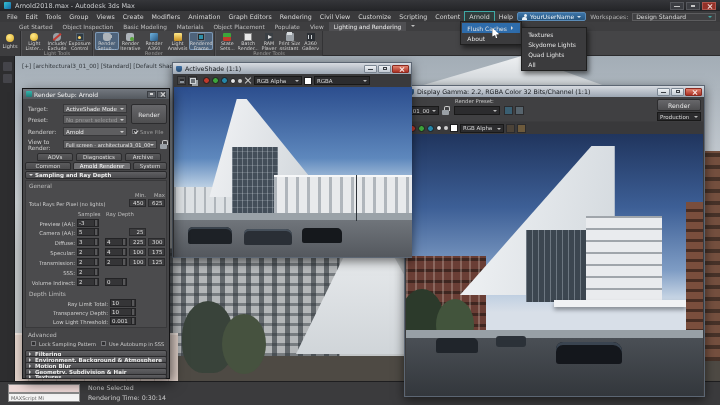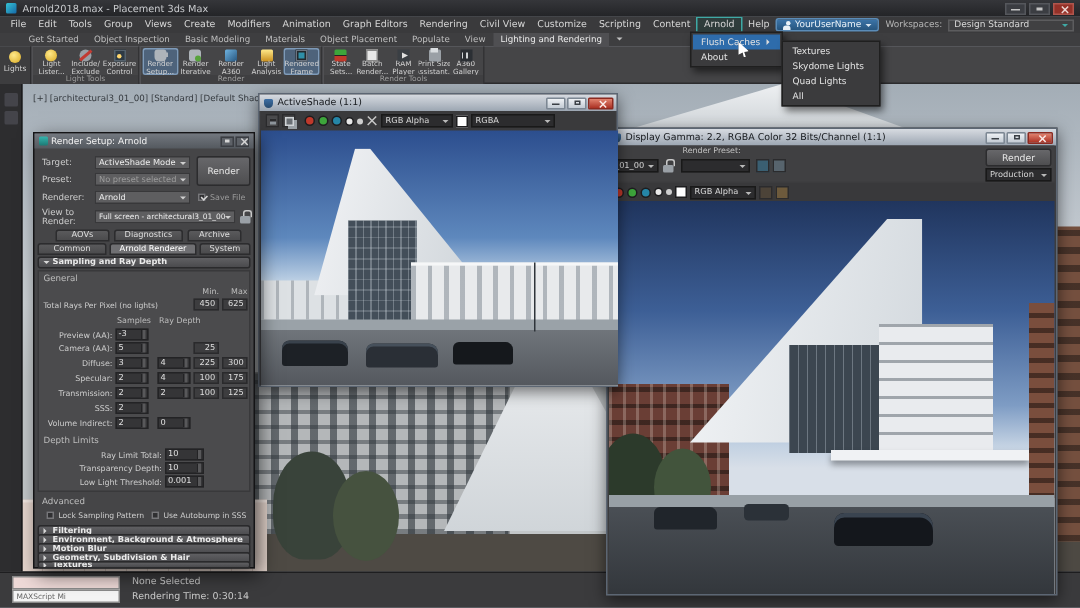--- a/index.html
+++ b/index.html
@@ -405,21 +405,21 @@
         <span>Geometry, Subdivision &amp; Hair</span>
       </div>
     <div class="roll" style="top:285px;height:5px;overflow:hidden">
         <span class="tri-r"></span>
         <span>Textures</span>
       </div>
   </div>
 
   <div id="titlebar">
     <span class="app-icon"></span>
-    <span id="title-text">Arnold2018.max - Placement 3ds Max</span>
+    <span id="title-text">Arnold2018.max - Autodesk 3ds Max</span>
     <span class="win-btns">
       <span class="twb min"></span>
       <span class="twb max"></span>
       <span class="twb close"></span>
     </span>
   </div>
 
   <div id="menubar">
     <span class="mi">File</span>
     <span class="mi">Edit</span>

